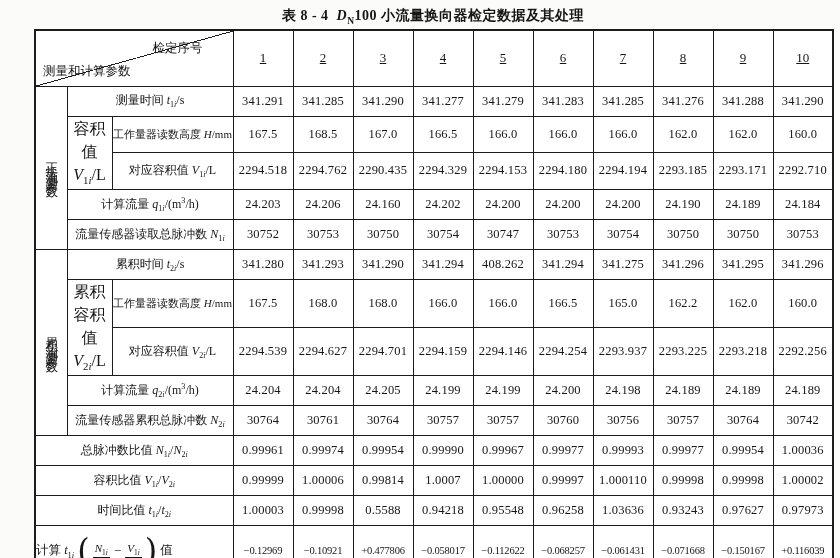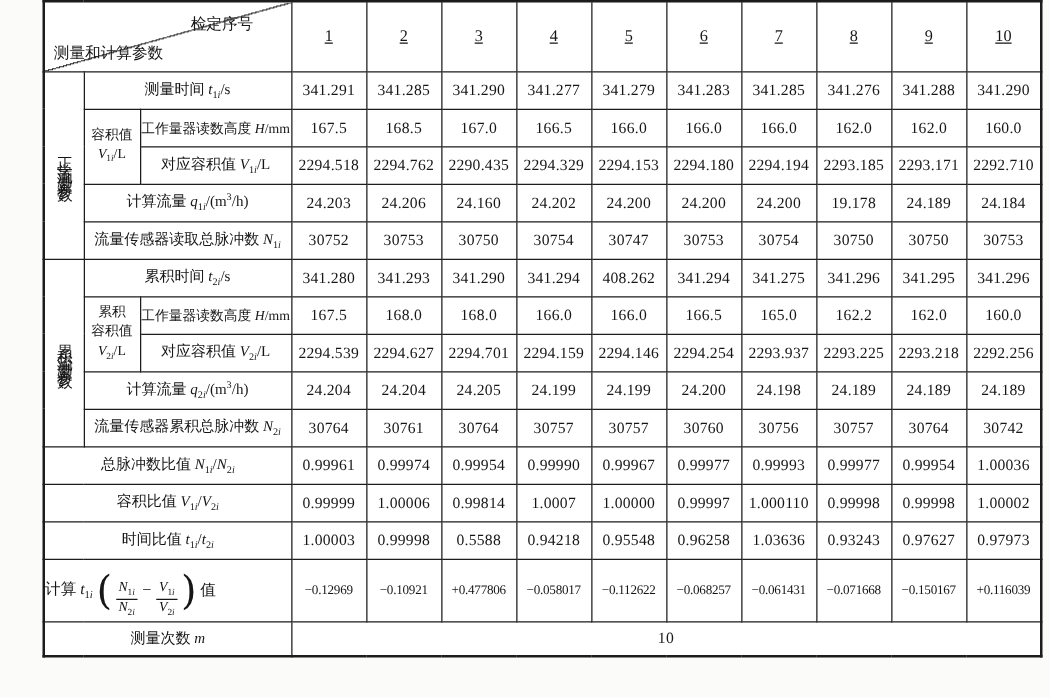--- a/index.html
+++ b/index.html
@@ -21,38 +21,39 @@
   .lbl-narrow{font-size:11px;}
   .val{font-size:12.5px;letter-spacing:0.2px;white-space:nowrap;}
   tr.row-calc td.val{font-size:10.5px;letter-spacing:-0.2px;}
   .corner{position:relative;
     background:linear-gradient(to bottom right,
       transparent 49.6%, #1c1c1c 49.6%, #1c1c1c 50.5%, transparent 50.5%);}
   .corner .top{position:absolute;top:9px;right:30px;font-size:12.5px;}
   .corner .bottom{position:absolute;bottom:6px;left:7px;font-size:12.5px;}
   .vtext{writing-mode:vertical-rl;text-orientation:upright;display:inline-block;
          font-size:12.5px;letter-spacing:4px;line-height:1.05;}
-  .subcell{font-size:11px;line-height:1.45;}
+  .subcell{font-size:16px;line-height:1.45;}
   .formula{display:flex;align-items:center;gap:3px;
            font-size:12.5px;white-space:nowrap;}
   .frac{display:inline-flex;flex-direction:column;font-size:11px;line-height:1.25;
         text-align:center;}
   .fden{border-top:1px solid #161616;padding:0 2px;}
   .fnum{padding:0 2px;margin-top:14px;}
   .paren{font-size:32px;line-height:0.9;font-weight:400;
          font-family:"DejaVu Serif",serif;}
   .minus{font-size:13px;padding:0 1px;}
   i{font-style:italic;}
   sub{font-size:0.68em;}
   sup{font-size:0.68em;}
 </style>
 </head>
 <body>
 
 <div class="page">
+  <div class="title">表 8 - 4&nbsp;&nbsp;<i>D</i><sub>N</sub>100 小流量换向器检定数据及其处理</div>
 
   <table>
     <colgroup>
       <col style="width:32px">
         <col style="width:45px">
         <col style="width:121px">
       <col style="width:60px">
         <col style="width:60px">
         <col style="width:60px">
         <col style="width:60px">
@@ -127,21 +128,21 @@
         </tr>
       <tr>
         <td colspan="2" class="lbl">计算流量 <i>q</i><sub>1<i>i</i></sub>/(m<sup>3</sup>/h)</td>
       <td class="val">24.203</td>
           <td class="val">24.206</td>
           <td class="val">24.160</td>
           <td class="val">24.202</td>
           <td class="val">24.200</td>
           <td class="val">24.200</td>
           <td class="val">24.200</td>
-          <td class="val">19.178</td>
+          <td class="val">24.190</td>
           <td class="val">24.189</td>
           <td class="val">24.184</td>
         </tr>
       <tr>
         <td colspan="2" class="lbl">流量传感器读取总脉冲数 <i>N</i><sub>1<i>i</i></sub></td>
       <td class="val">30752</td>
           <td class="val">30753</td>
           <td class="val">30750</td>
           <td class="val">30754</td>
           <td class="val">30747</td>

